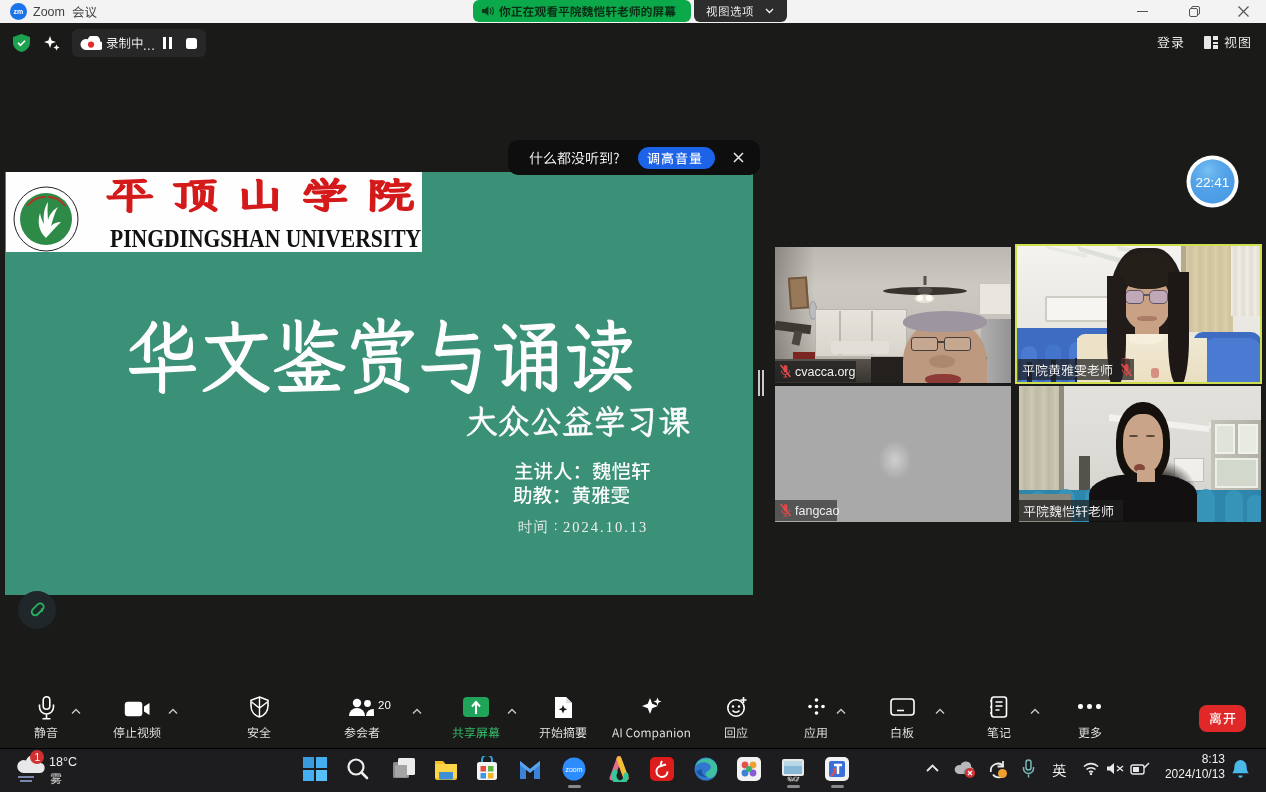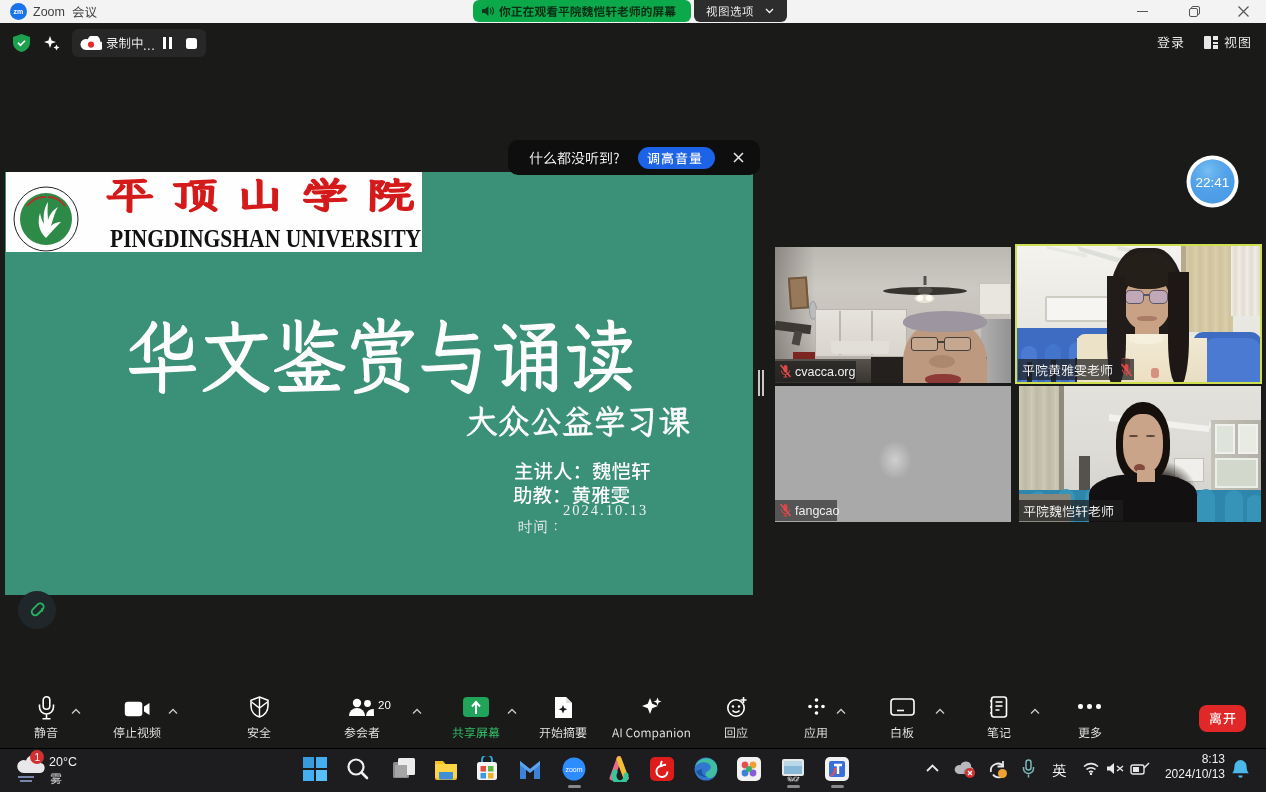--- a/index.html
+++ b/index.html
@@ -111,21 +111,21 @@
 <svg style="position:absolute;left:513.0px;top:480.6px;overflow:visible" width="119.0" height="28.3">
       <g transform="translate(0,21.5)">
         <path d="M12.1 -16.5C12.1 -15 12.1 -13.5 12.1 -12.1H9.1V-10.4H12C11.7 -5.8 10.8 -2 7.2 0.3C7.6 0.6 8.2 1.2 8.5 1.7C12.4 -0.9 13.5 -5.2 13.8 -10.4H16.4C16.2 -3.6 16 -1.1 15.6 -0.5C15.4 -0.3 15.2 -0.2 14.8 -0.2C14.4 -0.2 13.5 -0.2 12.4 -0.3C12.8 0.2 12.9 1 13 1.5C14 1.5 15.1 1.5 15.7 1.5C16.3 1.4 16.8 1.2 17.2 0.6C17.8 -0.3 18 -3.1 18.2 -11.3C18.2 -11.5 18.2 -12.1 18.2 -12.1H13.8C13.9 -13.5 13.9 -15 13.9 -16.5ZM0.6 -2.2 0.9 -0.3C3.3 -0.8 6.6 -1.6 9.7 -2.3L9.5 -4L8.5 -3.8V-15.6H2V-2.4ZM3.6 -2.7V-5.7H6.8V-3.4ZM3.6 -9.8H6.8V-7.3H3.6ZM3.6 -11.4V-13.9H6.8V-11.4Z M31.7 -16.5C31.3 -14 30.6 -11.6 29.7 -9.7V-11.3H28.2C29 -12.6 29.8 -14 30.4 -15.5L28.6 -16C28.3 -15 27.8 -14.1 27.3 -13.2V-14.5H25.1V-16.5H23.4V-14.5H21V-13H23.4V-11.3H20.2V-9.7H24.8C24.4 -9.2 23.9 -8.8 23.5 -8.4H21.9V-7.2C21.3 -6.8 20.7 -6.4 20 -6.1C20.4 -5.7 21 -5 21.3 -4.7C22.4 -5.3 23.5 -6.1 24.5 -7H26.2C25.6 -6.4 24.9 -5.8 24.2 -5.4V-4.1L20.2 -3.7L20.4 -2.1L24.2 -2.5V-0.2C24.2 0 24.2 0 23.9 0C23.6 0.1 22.8 0.1 21.9 0C22.2 0.5 22.4 1.2 22.5 1.6C23.7 1.6 24.6 1.6 25.2 1.3C25.8 1.1 26 0.6 26 -0.2V-2.7L29.8 -3V-4.6L26 -4.3V-5C27 -5.8 28 -6.7 28.8 -7.6C29.2 -7.3 29.7 -6.8 30 -6.6C30.4 -7.1 30.8 -7.7 31.1 -8.4C31.5 -6.7 32 -5.1 32.7 -3.6C31.6 -2.1 30.2 -0.9 28.2 0C28.6 0.4 29.1 1.3 29.3 1.7C31.1 0.8 32.6 -0.4 33.7 -1.8C34.6 -0.4 35.8 0.8 37.2 1.7C37.5 1.2 38.1 0.4 38.5 0.1C37 -0.7 35.8 -2 34.8 -3.5C36 -5.6 36.6 -8.1 37.1 -11.2H38.3V-12.9H32.8C33.1 -13.9 33.3 -15 33.5 -16.2ZM26 -8.4C26.3 -8.8 26.7 -9.3 27 -9.7H29.7C29.3 -9.1 29 -8.5 28.6 -8L27.9 -8.5L27.6 -8.4ZM25.1 -13H27.2C26.9 -12.4 26.5 -11.8 26.1 -11.3H25.1ZM35.2 -11.2C34.9 -9 34.5 -7.2 33.8 -5.6C33.1 -7.3 32.6 -9.2 32.3 -11.2Z M43.9 -9.3C44.8 -9.3 45.5 -10 45.5 -10.9C45.5 -11.9 44.8 -12.6 43.9 -12.6C43 -12.6 42.2 -11.9 42.2 -10.9C42.2 -10 43 -9.3 43.9 -9.3ZM43.9 0.1C44.8 0.1 45.5 -0.6 45.5 -1.5C45.5 -2.5 44.8 -3.1 43.9 -3.1C43 -3.1 42.2 -2.5 42.2 -1.5C42.2 -0.6 43 0.1 43.9 0.1Z M69.9 -0.7C72 0.1 74.3 1 75.6 1.6L76.9 0.4C75.5 -0.3 73.1 -1.2 70.9 -1.9ZM65.3 -1.9C64 -1.1 61.6 -0.1 59.6 0.4C60 0.7 60.5 1.3 60.8 1.7C62.8 1.2 65.3 0.2 66.9 -0.8ZM61.6 -8.8V-1.9H75.1V-8.8H69.2V-10H77V-11.7H72.3V-13.2H75.7V-14.9H72.3V-16.5H70.4V-14.9H66.1V-16.5H64.3V-14.9H60.9V-13.2H64.3V-11.7H59.5V-10H67.3V-8.8ZM66.1 -11.7V-13.2H70.4V-11.7ZM63.4 -4.7H67.3V-3.3H63.4ZM69.2 -4.7H73.3V-3.3H69.2ZM63.4 -7.4H67.3V-6H63.4ZM69.2 -7.4H73.3V-6H69.2Z M91.8 -15.7C92.2 -14.8 92.6 -13.7 92.7 -12.9H90.1C90.5 -13.9 90.9 -14.9 91.2 -16L89.6 -16.4C88.9 -13.9 87.7 -11.3 86.3 -9.6L86.8 -9.1H85.8V-13.8H87.1V-15.5H79.4V-13.8H84.2V-9.1H81.3C81.5 -10.3 81.7 -11.8 81.9 -13L80.3 -13.1C80.1 -11.3 79.7 -8.8 79.3 -7.3H82.8C81.7 -5 80.1 -2.6 78.5 -1.2C78.9 -1 79.5 -0.3 79.8 0.1C81.4 -1.5 83.1 -4 84.2 -6.6V-0.8C84.2 -0.5 84.1 -0.4 83.8 -0.4C83.5 -0.4 82.5 -0.4 81.5 -0.4C81.7 0 82 0.8 82 1.2C83.5 1.2 84.4 1.2 85 0.9C85.6 0.6 85.8 0.1 85.8 -0.8V-7.3H87.3V-8.3L87.4 -8.2C87.7 -8.6 88 -9 88.3 -9.5V1.6H90V0.6H96.7V-1.1H94V-3.5H96.2V-5H94V-7.4H96.2V-8.9H94V-11.2H96.5V-12.9H93.2L94.2 -13.3C94.1 -14.1 93.6 -15.3 93.2 -16.2ZM90 -7.4H92.3V-5H90ZM90 -8.9V-11.2H92.3V-8.9ZM90 -3.5H92.3V-1.1H90Z M101.4 -11V-10H105.4V-11ZM100.9 -9V-7.9H105.4V-9ZM109 -9V-7.9H113.7V-9ZM109 -11V-10H113.1V-11ZM105.7 -7.7C106 -7.3 106.2 -6.7 106.4 -6.3H98.7V-4.7H101.4C102.4 -3.4 103.7 -2.2 105.2 -1.3C103.2 -0.6 100.8 -0.2 98.1 0.1C98.4 0.5 98.7 1.2 98.9 1.6C102 1.2 104.8 0.6 107.2 -0.4C109.5 0.7 112.3 1.3 115.3 1.6C115.5 1.2 116 0.4 116.3 0.1C113.7 -0.2 111.3 -0.6 109.2 -1.3C110.8 -2.2 112 -3.4 113 -4.7H115.9V-6.3H108.5C108.3 -6.8 107.9 -7.5 107.6 -8.1H108.1V-12H114.1V-9.4H115.8V-13.3H108.1V-14.3H114.4V-15.8H100.1V-14.3H106.3V-13.3H98.8V-9.4H100.5V-12H106.3V-8.1H107ZM103.4 -4.7H110.9C109.9 -3.7 108.7 -2.8 107.2 -2.1C105.7 -2.8 104.4 -3.7 103.4 -4.7Z" fill="#fdfdfd"></path>
       </g>
     </svg>
 <svg style="position:absolute;left:517.0px;top:515.0px;overflow:visible" width="48.5" height="22.5">
       <g transform="translate(0,17.1)">
         <path d="M1.7 -9.4 1.8 -2.2Q1.8 -1.6 1.8 -1.4Q1.7 -1.2 1.7 -1.2V-1Q1.7 -0.9 1.9 -0.7Q2.1 -0.5 2.5 -0.5Q2.7 -0.5 2.7 -0.9V-0.9L2.7 -1.8L5.7 -1.9Q5.8 -1.9 6 -1.9Q6.1 -2 6.1 -2.1Q6.1 -2.2 5.7 -2.7L5.9 -9.6Q5.9 -9.7 6 -9.8Q6 -9.9 6 -10Q6 -10.2 5.8 -10.3Q5.5 -10.5 5.4 -10.5H5.2L2.5 -10.2Q1.8 -10.6 1.6 -10.6Q1.5 -10.6 1.5 -10.4Q1.5 -10.3 1.6 -10.1Q1.7 -9.8 1.7 -9.4ZM4.9 -9.6 4.9 -6.6 2.6 -6.5 2.6 -9.4ZM4.9 -5.8 4.8 -2.7 2.7 -2.6 2.7 -5.7ZM9.8 -3.4Q9.9 -3.5 9.9 -3.6Q9.9 -3.8 9.7 -4Q9.6 -4.3 9.3 -4.6Q9.1 -4.9 8.8 -5.2Q8.5 -5.5 8.3 -5.7Q8.2 -6 8.1 -6Q8 -6.1 7.9 -6.1Q7.9 -6.1 7.7 -6.1Q7.6 -6 7.4 -5.9Q7.3 -5.8 7.3 -5.7Q7.3 -5.6 7.4 -5.4Q8.2 -4.4 8.9 -3.3Q9.1 -3 9.2 -3Q9.4 -3 9.8 -3.4ZM12.3 0 12.3 -7.5 14.8 -7.7Q15 -7.7 15.1 -7.7Q15.2 -7.8 15.2 -7.9Q15.2 -8 15.1 -8.2Q14.9 -8.4 14.7 -8.5Q14.5 -8.7 14.4 -8.7Q14.3 -8.7 14.1 -8.6Q14 -8.5 13.5 -8.5L12.3 -8.4L12.3 -11.5Q12.3 -11.7 12.2 -11.9Q12.1 -12 11.7 -12.1Q11.3 -12.3 11.1 -12.3Q10.9 -12.3 10.9 -12.2Q10.9 -12.1 11.1 -11.8Q11.3 -11.6 11.3 -11.1L11.3 -8.4L7.3 -8.1H7.1Q6.8 -8.1 6.6 -8.2Q6.4 -8.3 6.3 -8.3Q6.3 -8.3 6.3 -8.2Q6.3 -8.1 6.3 -8.1Q6.4 -7.7 6.7 -7.4Q6.8 -7.3 7.3 -7.3H7.4Q7.5 -7.3 7.6 -7.3L11.3 -7.5L11.3 0.1Q10.3 -0.2 9.3 -0.7Q8.9 -0.8 8.7 -0.8Q8.6 -0.8 8.6 -0.7Q8.6 -0.6 8.8 -0.4Q9.1 -0.1 9.5 0.2Q9.8 0.5 10.3 0.7Q10.7 1 11.1 1.2Q11.5 1.4 11.6 1.4Q11.7 1.4 11.8 1.3Q12 1.2 12.2 1Q12.4 0.9 12.4 0.5Z M18.3 1.2Q18.6 1.2 18.6 0.8L18.6 -8.6Q18.6 -8.8 18.5 -8.9Q18.4 -9 18 -9.2Q17.7 -9.3 17.4 -9.3Q17.2 -9.3 17.2 -9.2Q17.2 -9.2 17.3 -9.1Q17.6 -8.7 17.6 -8.3V-0.7Q17.6 -0.4 17.5 0Q17.4 0.3 17.4 0.4Q17.4 0.8 18 1.1Q18.2 1.2 18.3 1.2ZM19.9 -9.7Q20 -9.5 20.2 -9.5Q20.3 -9.5 20.6 -9.7Q20.8 -10 20.8 -10.1Q20.8 -10.3 20.1 -11Q18.9 -12.4 18.7 -12.4Q18.6 -12.4 18.4 -12.2Q18.2 -12.1 18.2 -11.9Q18.2 -11.8 18.3 -11.6Q19.4 -10.4 19.9 -9.7ZM25.6 -0.7Q25.6 -0.5 26.5 0.3Q27.4 1 27.9 1.3Q28.4 1.6 28.6 1.6Q28.8 1.6 29 1.3Q29.3 1.1 29.3 0.7L29.3 0.3L29.4 -10.6L29.5 -11.1Q29.5 -11.2 29.3 -11.4Q29.2 -11.6 28.9 -11.6Q28.7 -11.6 22.6 -11.2Q22.4 -11.2 22.1 -11.2Q21.8 -11.3 21.8 -11.3Q21.7 -11.3 21.7 -11.3Q21.7 -11.3 21.7 -11.1Q21.7 -11 21.8 -10.7Q22 -10.4 22.1 -10.3Q22.2 -10.2 22.5 -10.2Q22.7 -10.2 22.9 -10.2L28.4 -10.6L28.3 0.2Q27.1 -0.1 26.1 -0.7Q25.8 -0.8 25.7 -0.8Q25.6 -0.8 25.6 -0.7ZM21.7 -1.1Q21.9 -1.1 21.9 -1.4L21.9 -1.9Q25.7 -2 25.9 -2.1Q26 -2.1 26 -2.3Q26 -2.4 25.6 -2.9L26 -7.8Q26 -8 25.8 -8.1Q25.5 -8.3 25.2 -8.3L21.7 -8.1Q20.9 -8.3 20.7 -8.3Q20.6 -8.3 20.6 -8.2Q20.6 -8.1 20.6 -7.9Q20.7 -7.8 20.7 -7.5Q20.8 -7.3 21 -2.6V-1.6Q21 -1.3 21.3 -1.2Q21.5 -1.1 21.5 -1.1Q21.6 -1.1 21.7 -1.1ZM21.8 -5.5 21.7 -7.2 25 -7.4 24.8 -5.6ZM21.9 -2.8 21.8 -4.7 24.8 -4.8 24.7 -2.9Z M38.7 -1.9Q39.2 -1.9 39.3 -2.1Q39.5 -2.3 39.5 -2.6Q39.5 -2.9 39.3 -3.2Q39 -3.5 38.7 -3.5Q38.4 -3.5 38.1 -3.3Q37.9 -3.2 37.9 -2.8Q37.9 -2.5 38.2 -2.2Q38.4 -1.9 38.7 -1.9ZM38.7 -7.6Q39.2 -7.6 39.3 -7.8Q39.5 -8 39.5 -8.3Q39.5 -8.6 39.3 -9Q39 -9.3 38.7 -9.3Q38.4 -9.3 38.1 -9.1Q37.9 -8.9 37.9 -8.5Q37.9 -8.2 38.2 -7.9Q38.4 -7.6 38.7 -7.6Z" fill="#f0f0f0"></path>
       </g>
     </svg>
-<div class="abs" style="left:563px;top:502px;font-family:'Liberation Serif',serif;font-size:14.5px;color:#f0f0f0;letter-spacing:2px">2024.10.13</div>
+<div class="abs" style="left:563px;top:519px;font-family:'Liberation Serif',serif;font-size:14.5px;color:#f0f0f0;letter-spacing:2px">2024.10.13</div>
 <div class="abs" style="left:508px;top:140px;width:252px;height:35px;background:#0e0e0e;border-radius:10px"></div>
 <svg style="position:absolute;left:529.0px;top:147.6px;overflow:visible" width="92.6" height="20.3">
       <g transform="translate(0,15.4)">
         <path d="M4.1 -11.7C3.3 -9.5 1.9 -7.4 0.5 -6C0.7 -5.8 1 -5.2 1.1 -5C1.6 -5.5 2.2 -6.2 2.6 -6.9V1.1H3.7V-8.5C4.2 -9.4 4.7 -10.4 5.1 -11.4ZM8.5 -11.6V-6.9H4.6V-5.9H8.5V1.1H9.6V-5.9H13.4V-6.9H9.6V-11.6Z M20.2 -11.6C19.1 -9.6 16.9 -7.3 14.9 -5.8C15.1 -5.6 15.5 -5.2 15.7 -5C17.8 -6.6 19.9 -9 21.3 -11.2ZM22.9 -4.1C23.5 -3.4 24.2 -2.4 24.8 -1.5L17.6 -0.9C19.9 -2.9 22.2 -5.4 24.3 -8.3L23.3 -8.8C21.1 -5.8 18.3 -2.8 17.3 -2.1C16.5 -1.3 15.9 -0.8 15.4 -0.7C15.6 -0.4 15.8 0.1 15.9 0.4C16.4 0.2 17.2 0.2 25.5 -0.5C25.8 0 26.1 0.5 26.3 1L27.3 0.4C26.6 -1 25.1 -3.1 23.8 -4.6Z M35.1 -11.3C34.8 -10.6 34.5 -10 34.1 -9.4V-10.1H32.4V-11.6H31.4V-10.1H29.2V-9.2H31.4V-7.5H28.6V-6.6H32C30.9 -5.5 29.7 -4.6 28.3 -4C28.5 -3.8 28.8 -3.3 29 -3.1C29.3 -3.3 29.7 -3.5 30.1 -3.8V1.1H31V0.2H34.2V0.9H35.2V-5.2H31.9C32.4 -5.6 32.9 -6.1 33.3 -6.6H35.8V-7.5H34C34.8 -8.6 35.5 -9.7 36.1 -11ZM32.4 -9.2H34C33.7 -8.6 33.3 -8.1 32.8 -7.5H32.4ZM31 -0.7V-2.1H34.2V-0.7ZM31 -3V-4.4H34.2V-3ZM36.4 -11V1.1H37.5V-10H40.1C39.6 -8.8 39 -7.3 38.4 -6.1C39.8 -4.9 40.3 -3.9 40.3 -3C40.3 -2.5 40.2 -2.1 39.9 -1.9C39.7 -1.8 39.5 -1.7 39.2 -1.7C38.9 -1.7 38.5 -1.7 38 -1.7C38.2 -1.4 38.3 -1 38.3 -0.7C38.8 -0.7 39.3 -0.7 39.6 -0.7C40 -0.8 40.3 -0.9 40.6 -1C41.1 -1.4 41.3 -2 41.3 -2.9C41.3 -3.9 40.9 -5 39.5 -6.3C40.1 -7.6 40.9 -9.2 41.5 -10.5L40.7 -11L40.6 -11Z M43.2 -10.8C44 -10.3 45.1 -9.6 45.7 -9.2L46.3 -10.1C45.7 -10.5 44.6 -11.1 43.8 -11.6ZM42.5 -7C43.4 -6.6 44.5 -5.9 45.1 -5.5L45.7 -6.4C45.1 -6.8 43.9 -7.4 43 -7.8ZM42.9 0.2 43.8 0.9C44.6 -0.4 45.5 -2.1 46.2 -3.6L45.4 -4.3C44.7 -2.7 43.6 -0.9 42.9 0.2ZM48.2 -11.3V-9.7C48.2 -8.6 47.9 -7.4 46 -6.6C46.3 -6.4 46.6 -6 46.8 -5.8C48.8 -6.8 49.3 -8.3 49.3 -9.6V-10.3H52V-8.2C52 -7 52.2 -6.6 53.3 -6.6C53.5 -6.6 54.3 -6.6 54.6 -6.6C54.9 -6.6 55.2 -6.6 55.4 -6.7C55.4 -7 55.3 -7.4 55.3 -7.7C55.1 -7.7 54.8 -7.6 54.5 -7.6C54.3 -7.6 53.5 -7.6 53.3 -7.6C53.1 -7.6 53 -7.8 53 -8.2V-11.3ZM53 -4.6C52.4 -3.5 51.6 -2.6 50.7 -1.9C49.7 -2.7 49 -3.6 48.4 -4.6ZM46.8 -5.6V-4.6H47.7L47.4 -4.5C48 -3.2 48.8 -2.2 49.8 -1.3C48.6 -0.6 47.2 -0.1 45.7 0.2C45.9 0.4 46.2 0.8 46.3 1.1C47.8 0.7 49.3 0.2 50.6 -0.6C51.8 0.2 53.2 0.8 54.8 1.1C55 0.8 55.3 0.4 55.5 0.2C54 -0.1 52.7 -0.6 51.6 -1.3C52.8 -2.3 53.8 -3.6 54.4 -5.3L53.7 -5.6L53.5 -5.6Z M62.6 -10.3V-6.6C62.6 -4.5 62.5 -1.6 61 0.4C61.2 0.5 61.7 0.9 61.9 1.1C63.4 -1 63.7 -4 63.7 -6.2H66.4V1.1H67.5V-6.2H69.3V-7.2H63.7V-9.5C65.5 -9.9 67.3 -10.3 68.7 -10.9L67.8 -11.7C66.6 -11.2 64.5 -10.6 62.6 -10.3ZM57.1 -10.5V-1.2H58.1V-2.3H61V-10.5ZM58.1 -9.5H59.9V-3.3H58.1Z M79 -10.6V-2.1H80V-10.6ZM81.7 -11.5V-0.5C81.7 -0.3 81.7 -0.2 81.4 -0.2C81.2 -0.2 80.4 -0.2 79.6 -0.2C79.8 0.1 79.9 0.5 80 0.8C81 0.8 81.8 0.8 82.2 0.6C82.6 0.4 82.8 0.1 82.8 -0.5V-11.5ZM70.9 -0.6 71.1 0.4C73 0.1 75.6 -0.4 78.1 -0.9L78 -1.9L75.1 -1.3V-3.5H77.9V-4.5H75.1V-6H74.1V-4.5H71.4V-3.5H74.1V-1.1ZM71.7 -6.1C72 -6.3 72.5 -6.4 76.9 -6.8C77.1 -6.5 77.3 -6.2 77.4 -5.9L78.2 -6.4C77.8 -7.2 76.9 -8.5 76.1 -9.5L75.3 -9C75.7 -8.6 76 -8.1 76.4 -7.6L72.8 -7.3C73.3 -8.1 73.9 -9 74.4 -9.9H78.2V-10.8H71V-9.9H73.2C72.8 -8.9 72.2 -8 72 -7.8C71.8 -7.4 71.5 -7.2 71.3 -7.1C71.4 -6.9 71.6 -6.4 71.7 -6.1Z M86.5 -3.1H87.6C87.4 -5.3 89.9 -6.1 89.9 -8.2C89.9 -9.7 88.9 -10.7 87.3 -10.7C86.1 -10.7 85.2 -10.1 84.6 -9.4L85.3 -8.7C85.8 -9.3 86.4 -9.6 87.1 -9.6C88.1 -9.6 88.6 -8.9 88.6 -8.1C88.6 -6.4 86.2 -5.5 86.5 -3.1ZM87.1 0.2C87.6 0.2 88 -0.2 88 -0.8C88 -1.4 87.6 -1.8 87.1 -1.8C86.6 -1.8 86.2 -1.4 86.2 -0.8C86.2 -0.2 86.6 0.2 87.1 0.2Z" fill="#f2f2f2"></path>
       </g>
     </svg>
 <div class="abs" style="left:638px;top:147px;width:77px;height:22px;background:#1d63e8;border-radius:11px"></div>
 <svg style="position:absolute;left:647.0px;top:148.7px;overflow:visible" width="58.0" height="18.9">
       <g transform="translate(0,14.3)">
         <path d="M1.2 -10C1.9 -9.4 2.8 -8.5 3.2 -7.9L4.1 -8.8C3.6 -9.3 2.7 -10.2 2 -10.7ZM0.5 -6.9V-5.7H2.2V-1.6C2.2 -0.8 1.7 -0.3 1.5 0C1.7 0.1 2.1 0.5 2.2 0.8C2.4 0.5 2.7 0.2 4.4 -1.1C4.2 -0.6 4 -0.1 3.7 0.4C3.9 0.5 4.4 0.9 4.5 1.1C5.8 -0.7 6 -3.5 6 -5.5V-9.4H11V-0.3C11 -0.1 10.9 0 10.7 0C10.5 0 9.9 0 9.3 -0.1C9.5 0.2 9.6 0.8 9.7 1.1C10.6 1.1 11.2 1 11.6 0.9C11.9 0.7 12.1 0.3 12.1 -0.3V-10.4H4.9V-5.5C4.9 -4.3 4.9 -3 4.6 -1.7C4.4 -1.9 4.3 -2.2 4.3 -2.4L3.4 -1.7V-6.9ZM8 -9V-8H6.7V-7.1H8V-6H6.4V-5.1H10.6V-6H8.9V-7.1H10.2V-8H8.9V-9ZM6.7 -4.2V-0.4H7.6V-1H10.2V-4.2ZM7.6 -3.3H9.2V-1.9H7.6Z M17.8 -7.1H23.2V-6.2H17.8ZM16.6 -8V-5.3H24.5V-8ZM19.6 -10.8 20 -9.7H14.7V-8.6H26.2V-9.7H21.3C21.2 -10.1 21 -10.6 20.8 -11ZM15.2 -4.7V1.1H16.4V-3.7H24.6V-0.1C24.6 0 24.5 0.1 24.4 0.1C24.2 0.1 23.6 0.1 23 0.1C23.2 0.3 23.3 0.7 23.4 1C24.3 1 24.9 1 25.3 0.8C25.7 0.7 25.8 0.5 25.8 -0.1V-4.7ZM17.6 -3V0.4H18.8V-0.2H23.2V-3ZM18.8 -2.1H22.1V-1.1H18.8Z M33.5 -10.9C33.7 -10.6 33.9 -10.2 34 -9.9H29.4V-8.7H36.7C36.5 -8.2 36.2 -7.4 35.9 -6.8H32.9L33.1 -6.9C33 -7.4 32.7 -8.2 32.3 -8.7L31.1 -8.5C31.4 -8 31.7 -7.3 31.8 -6.8H28.7V-5.7H40.3V-6.8H37.3C37.5 -7.3 37.8 -7.9 38.1 -8.5L36.8 -8.7H39.7V-9.9H35.4C35.3 -10.3 35 -10.7 34.8 -11.1ZM31.6 -1.6H37.5V-0.4H31.6ZM31.6 -2.6V-3.7H37.5V-2.6ZM30.4 -4.7V1.1H31.6V0.6H37.5V1.1H38.7V-4.7Z M45.5 -8.7H51.5V-8H45.5ZM45.5 -9.9H51.5V-9.3H45.5ZM44.3 -10.6V-7.4H52.7V-10.6ZM42.6 -6.9V-6H54.4V-6.9ZM45.2 -3.5H47.9V-2.9H45.2ZM49.1 -3.5H51.8V-2.9H49.1ZM45.2 -4.8H47.9V-4.2H45.2ZM49.1 -4.8H51.8V-4.2H49.1ZM42.6 -0.1V0.8H54.4V-0.1H49.1V-0.8H53.3V-1.6H49.1V-2.2H53.1V-5.5H44V-2.2H47.9V-1.6H43.7V-0.8H47.9V-0.1Z" fill="#fff"></path>
@@ -436,21 +436,21 @@
         <path d="M5.5 -10.8C5.6 -10.5 5.7 -10.2 5.9 -9.8H0.8V-8.8H12.2V-9.8H7.1C7 -10.2 6.8 -10.7 6.6 -11.1ZM3.8 -0.2C4.2 -0.3 4.7 -0.4 8.5 -0.8C8.7 -0.6 8.8 -0.4 8.9 -0.2L9.8 -0.8C9.4 -1.3 8.7 -2.2 8.2 -2.9H10.5V-0.1C10.5 0.1 10.5 0.1 10.2 0.1C10 0.1 9.2 0.2 8.6 0.1C8.7 0.4 8.9 0.8 9 1.1C10 1.1 10.6 1.1 11.1 0.9C11.6 0.8 11.7 0.5 11.7 -0.1V-3.9H6.8L7.2 -4.7H10.9V-8.4H9.7V-5.7H3.4V-8.4H2.2V-4.7H5.9L5.4 -3.9H1.3V1.1H2.5V-2.9H4.8C4.6 -2.5 4.4 -2.2 4.3 -2.1C4 -1.7 3.7 -1.4 3.5 -1.3C3.6 -1 3.8 -0.4 3.8 -0.2ZM7.4 -2.4 7.9 -1.7 5.1 -1.4C5.5 -1.9 5.8 -2.4 6.1 -2.9H8.1ZM8.2 -8.7C7.7 -8.3 7.2 -8 6.7 -7.7C6 -8 5.3 -8.4 4.6 -8.6L4.1 -8L5.8 -7.3C5.1 -6.9 4.5 -6.7 3.8 -6.4C4 -6.3 4.3 -5.9 4.4 -5.8C5.1 -6.1 5.9 -6.4 6.7 -6.8C7.4 -6.5 8.1 -6.1 8.6 -5.8L9.1 -6.5C8.7 -6.7 8.1 -7 7.5 -7.3C8 -7.6 8.5 -8 8.9 -8.3Z M22.3 -9V-5.5H19V-6V-9ZM14.6 -5.5V-4.3H17.6C17.4 -2.7 16.7 -1 14.6 0.2C14.9 0.4 15.4 0.9 15.6 1.1C18 -0.3 18.7 -2.3 18.9 -4.3H22.3V1.1H23.6V-4.3H26.4V-5.5H23.6V-9H26V-10.2H15.1V-9H17.7V-6V-5.5Z" fill="#fff"></path>
       </g>
     </svg>
 <div class="abs" style="left:0;top:748px;width:1266px;height:44px;background:#1d1d1f;border-top:1px solid #000"></div>
 <svg class="abs" style="left:16px;top:753px" width="30" height="32" viewBox="0 0 30 32">
 <path d="M8 20 a6.5 6.5 0 1 1 2-12.6 a7.5 7.5 0 0 1 14.6 2.6 a5 5 0 0 1-1 9.9 Z" fill="#e8e8ea"></path>
 <path d="M2 24 h16 M4 28 h12" stroke="#9ad" stroke-width="1.6"></path>
 </svg>
 <div class="abs" style="left:30px;top:750px;width:14px;height:14px;border-radius:50%;background:#d03030"></div>
 <div class="abs" style="left:34.5px;top:752px;font-size:10px;color:#fff">1</div>
-<div class="abs" style="left:49px;top:755px;font-size:12.5px;color:#f0f0f0">20°C</div>
+<div class="abs" style="left:49px;top:755px;font-size:12.5px;color:#f0f0f0">18°C</div>
 <svg style="position:absolute;left:50.0px;top:769.8px;overflow:visible" width="14.0" height="17.4">
       <g transform="translate(0,13.2)">
         <path d="M2.3 -7.5V-7H4.8V-7.5ZM7 -7.5V-7H9.7V-7.5ZM2.3 -6.5V-5.9H4.8V-6.5ZM7 -6.4V-5.9H9.7V-6.4ZM5.3 -2.4C5.3 -2.1 5.2 -1.8 5.1 -1.6H1.6V-0.9H4.7C3.9 -0.1 2.6 0.2 0.9 0.3C1.1 0.5 1.4 0.8 1.5 1C3.3 0.7 4.9 0.2 5.7 -0.9H9.1C9 -0.3 8.9 0 8.7 0.1C8.7 0.2 8.5 0.2 8.3 0.2C8.1 0.2 7.5 0.2 6.9 0.1C7 0.3 7.1 0.6 7.1 0.8C7.8 0.9 8.4 0.9 8.7 0.9C9 0.9 9.2 0.8 9.4 0.6C9.7 0.4 9.8 -0.1 9.9 -1.3C10 -1.4 10 -1.6 10 -1.6H6C6.1 -1.8 6.2 -2.1 6.2 -2.4ZM8.7 -4.5C8 -4.1 7 -3.8 6 -3.5C4.9 -3.7 4.1 -4 3.5 -4.4L3.6 -4.5ZM3.9 -5.7C3.3 -5.1 2.4 -4.5 1 -4C1.2 -3.9 1.4 -3.6 1.5 -3.4C2 -3.6 2.5 -3.8 2.9 -4.1C3.3 -3.7 3.9 -3.4 4.6 -3.2C3.3 -3 1.8 -2.9 0.4 -2.8C0.6 -2.6 0.7 -2.3 0.7 -2.1C2.4 -2.2 4.3 -2.4 6 -2.8C7.5 -2.5 9.4 -2.3 11.2 -2.3C11.3 -2.5 11.5 -2.8 11.6 -3C10.2 -3 8.7 -3.1 7.4 -3.3C8.5 -3.7 9.5 -4.2 10.2 -4.8L9.7 -5.2L9.6 -5.1H4.3C4.5 -5.2 4.6 -5.4 4.7 -5.5ZM0.9 -8.6V-6.4H1.7V-8H5.5V-5.5H6.4V-8H10.2V-6.3H11.1V-8.6H6.4V-9.1H10.5V-9.7H1.5V-9.1H5.5V-8.6Z" fill="#d8d8d8"></path>
       </g>
     </svg>
 <div class="abs" style="left:302.0px;top:756px;width:26px;height:26px"><svg width="26" height="26" viewBox="0 0 26 26">
         <rect x="1" y="1" width="11" height="11" fill="#3a9bdc"></rect>
         <rect x="14" y="1" width="11" height="11" fill="#45aef0"></rect>
         <rect x="1" y="14" width="11" height="11" fill="#45aef0"></rect>
         <rect x="14" y="14" width="11" height="11" fill="#57c0f8"></rect>

